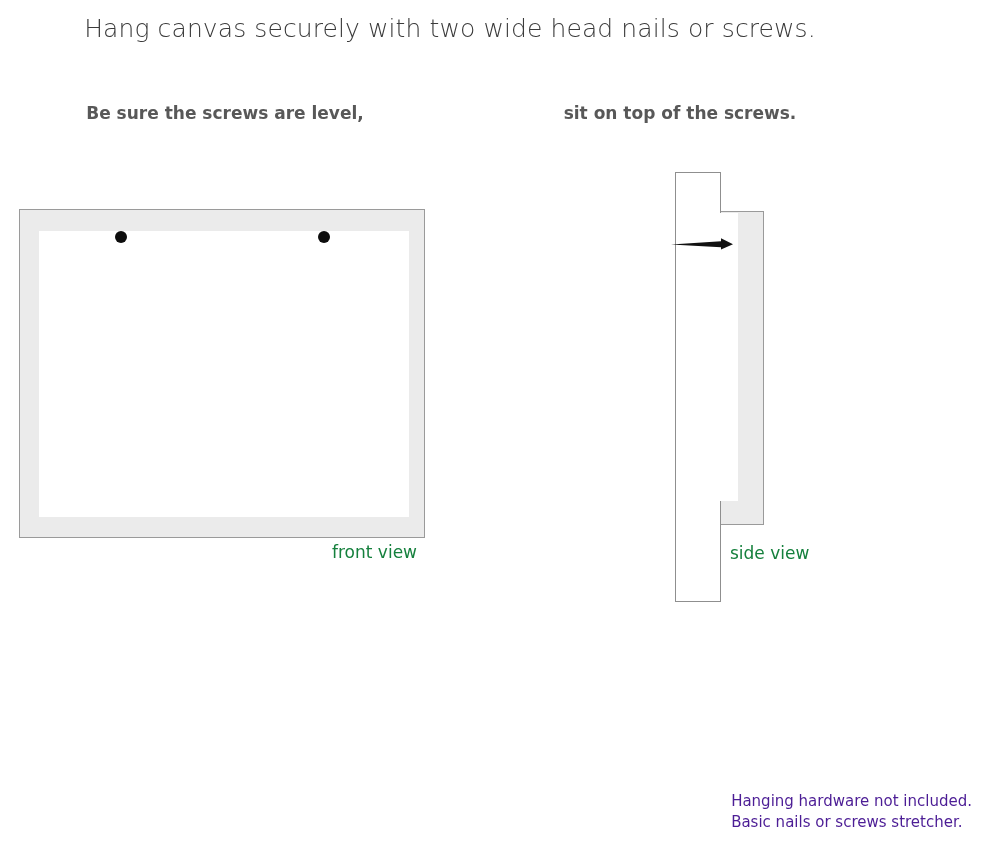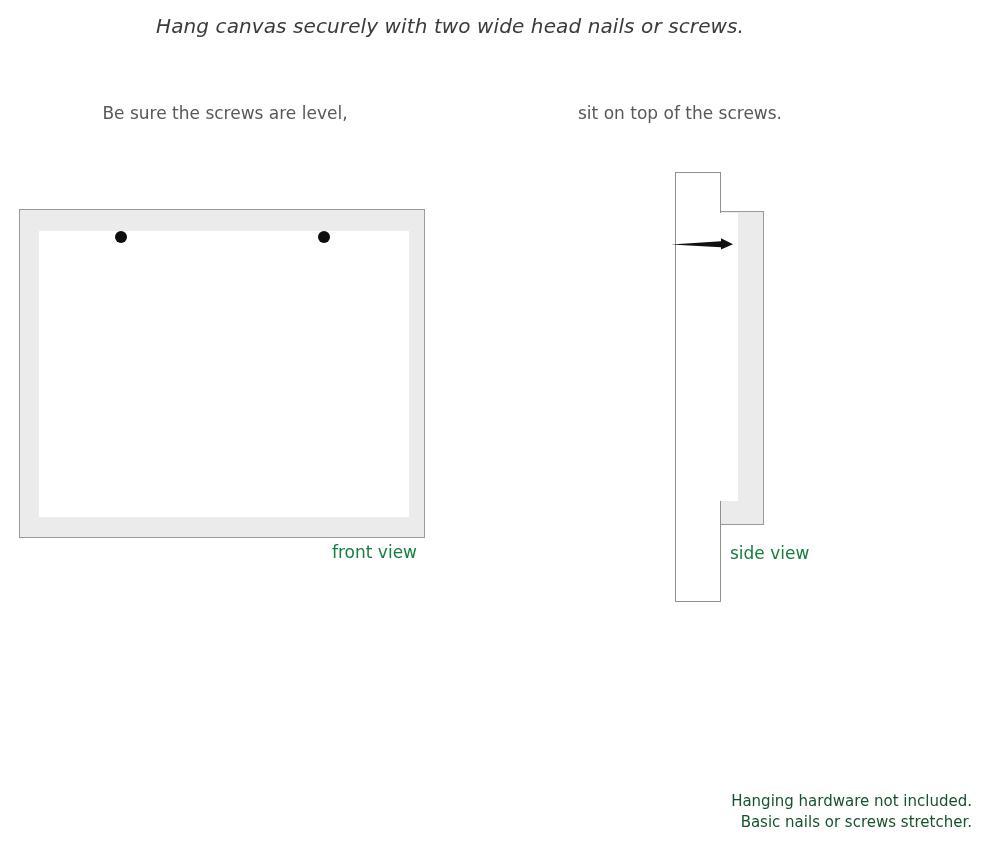--- a/index.html
+++ b/index.html
@@ -16,36 +16,35 @@
     overflow: hidden;
   }
 
   
   .title {
     position: absolute;
     left: 0;
     top: 14px;
     width: 900px;
     text-align: center;
-    font-size: 20px;
+    font-size: 25px;
     font-weight: 300;
     color: #3b3b3b;
     letter-spacing: 0.1px;
     white-space: nowrap;
-    font-style: italic;
   }
 
   
   .caption {
     position: absolute;
     text-align: center;
     font-size: 17px;
     line-height: 24.5px;
     color: #585858;
-    font-weight: 400;
+    font-weight: 700;
   }
   .caption-left {
     left: 10px;
     top: 101px;
     width: 430px;
   }
   .caption-right {
     left: 545px;
     top: 101px;
     width: 270px;
@@ -132,24 +131,24 @@
     height: 16px;
     z-index: 6;
   }
   .nail svg { display: block; }
 
   
   .footer {
     position: absolute;
     right: 18px;
     top: 791px;
-    text-align: right;
+    text-align: left;
     font-size: 15px;
     line-height: 21px;
-    color: #14532d;
+    color: #4c1d95;
   }
   .footer .line { display: block; white-space: nowrap; }
 </style>
 </head>
 <body>
 
 <div class="title">Hang canvas securely with two wide head nails or screws.</div>
 
 <div class="caption caption-left">
   <span class="line">Be sure the screws are level,</span>

